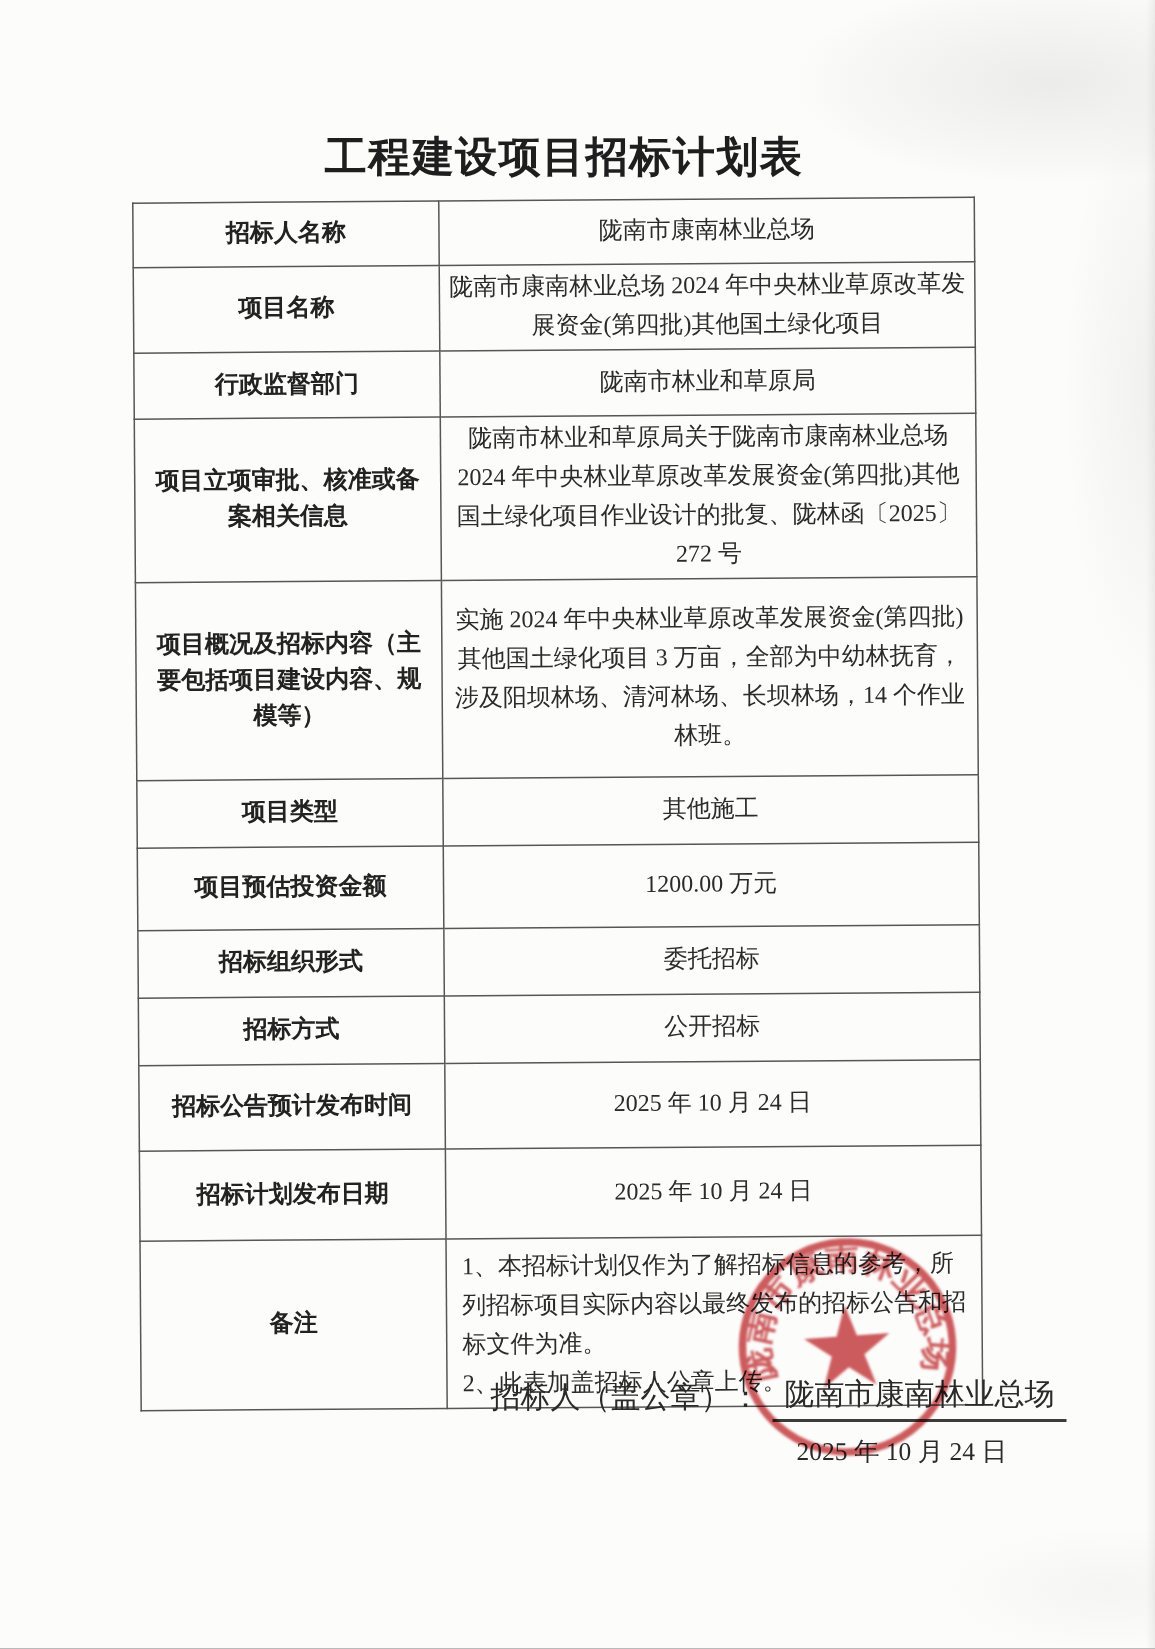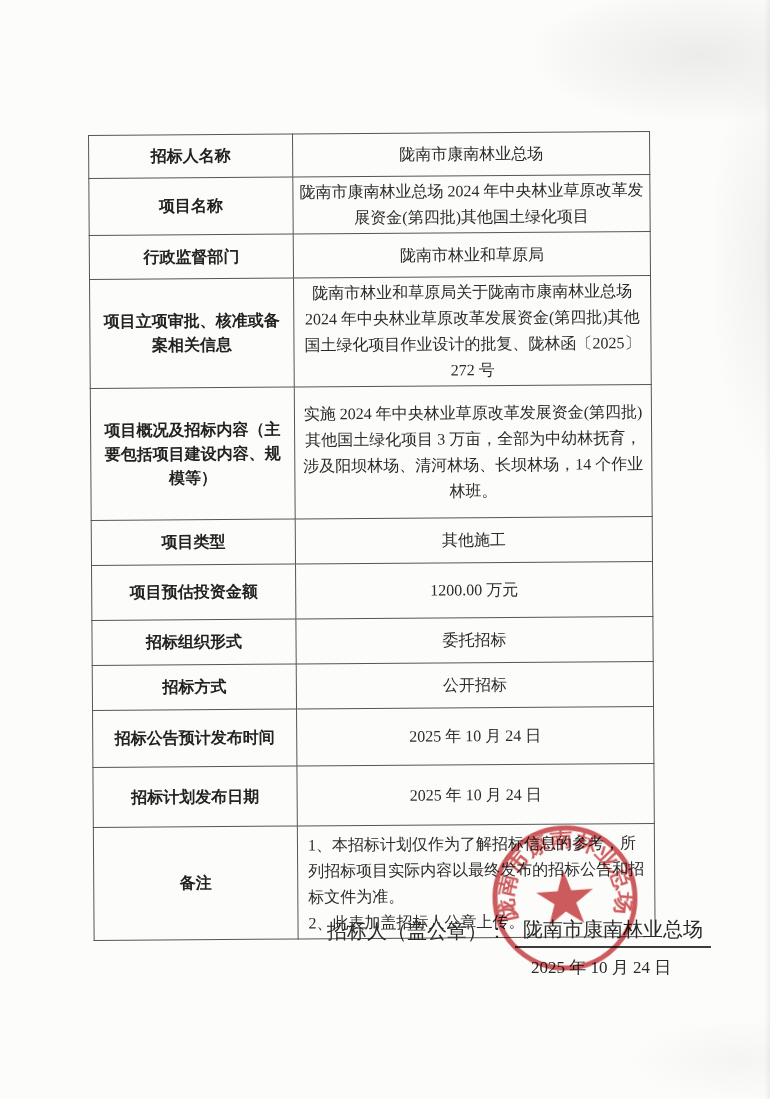--- a/index.html
+++ b/index.html
@@ -85,20 +85,21 @@
     transform:rotate(-4deg);
     pointer-events:none;
   }
 </style>
 </head>
 <body>
 
 <div class="page">
   <div class="scan-noise"></div>
 
+  <div class="doc-title">工程建设项目招标计划表</div>
 
   <div class="sheet">
     <table class="form">
       <tbody>
         <tr class="h43">
           <td class="lbl">招标人名称</td>
           <td class="val">陇南市康南林业总场</td>
         </tr>
         <tr class="h57">
           <td class="lbl">项目名称</td>

